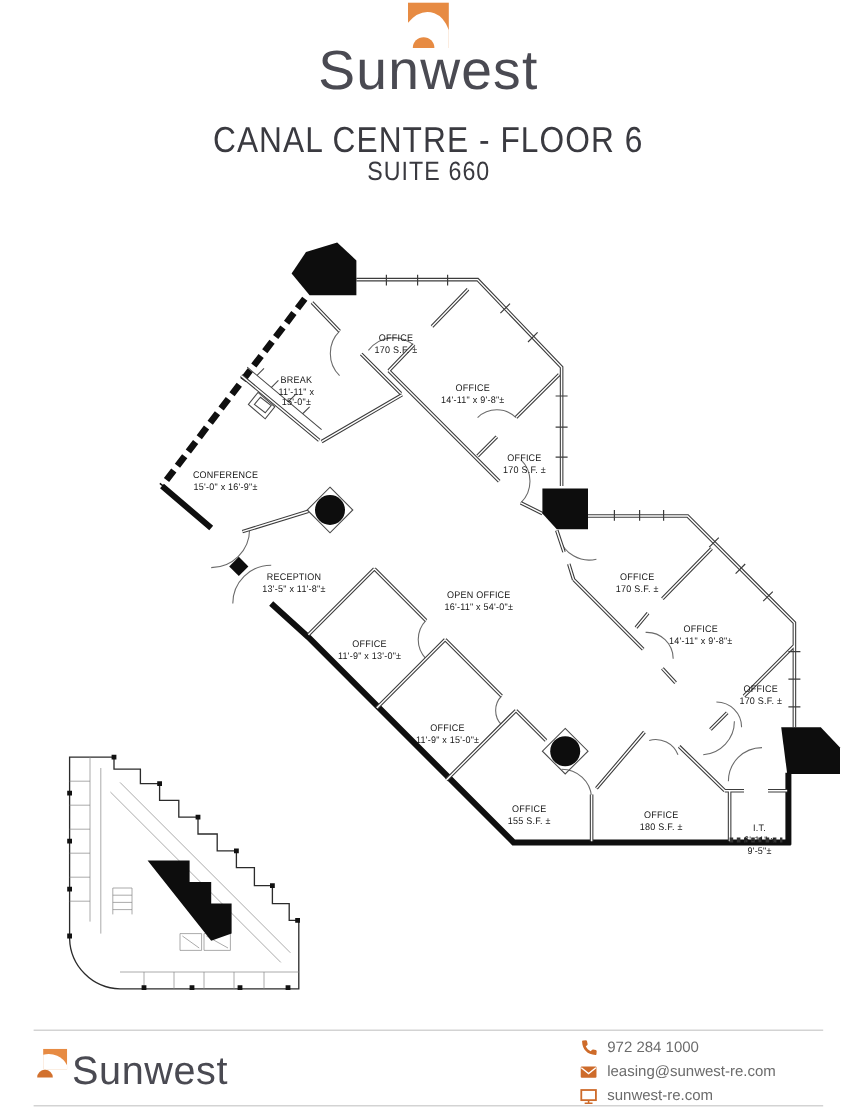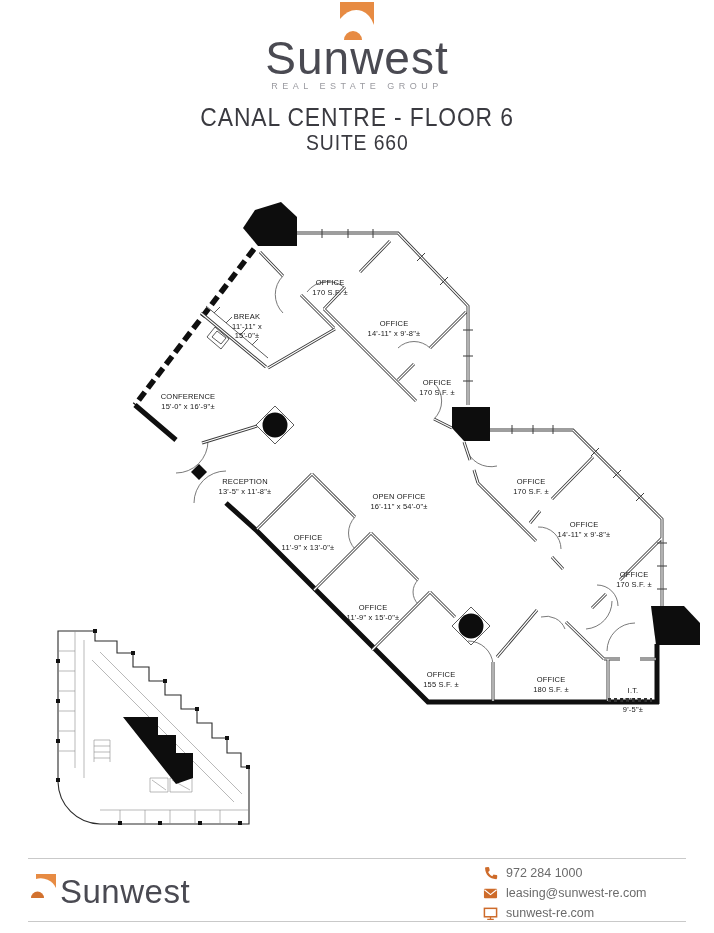--- a/index.html
+++ b/index.html
@@ -5,21 +5,21 @@
   html,body{margin:0;padding:0;background:#ffffff;}
   .page{position:relative;width:714px;height:933px;background:#fff;overflow:hidden;
         font-family:"Liberation Sans",sans-serif;}
   
   .brand{position:absolute;top:0;left:0;width:714px;text-align:center;}
   .brand-icon{display:block;margin:2px auto 0 auto;}
   .brand-name{font-size:46px;font-weight:300;color:#4a4a52;letter-spacing:1px;line-height:40px;margin-top:-4px;}
   .brand-tagline{font-size:9px;color:#9a9aa0;letter-spacing:4.5px;margin-top:3px;}
   
   .title{position:absolute;top:104px;left:0;width:714px;text-align:center;color:#3a3a40;}
-  .t1{font-size:26px;line-height:27px;letter-spacing:1px;}
+  .t1{font-size:30px;line-height:27px;letter-spacing:1px;}
   .t2{font-size:22px;line-height:23px;letter-spacing:1px;}
   .t3{font-size:18px;line-height:22px;letter-spacing:1px;}
   .cond{display:inline-block;transform:scaleX(0.88);}
   
   .plan-svg{position:absolute;top:0;left:0;}
   .wall-d{stroke:#3c3c3c;stroke-width:3;fill:none;}
   .wall-w{stroke:#ffffff;stroke-width:1.2;fill:none;}
   .thick{stroke:#0f0f0f;stroke-width:5;fill:none;}
   .dashw{stroke:#0f0f0f;stroke-width:5.5;fill:none;stroke-dasharray:10 5;}
   .arc{stroke:#6a6a6a;stroke-width:0.9;fill:none;}
@@ -46,21 +46,20 @@
 
 <div class="page">
 
   <div class="brand">
     <svg class="brand-icon" width="40" height="40" viewBox="0 0 40 40">
       <rect x="3" y="0" width="34" height="38" fill="#E78B43"></rect>
       <path d="M3,38 L3,17 Q13,5 25,9 Q33,12 37,23 L37,38 Z" fill="#ffffff"></path>
       <path d="M7,38 A9,9 0 0 1 25,38 Z" fill="#E78B43"></path>
     </svg>
     <div class="brand-name">Sunwest</div>
-    <div class="brand-tagline">REAL ESTATE GROUP</div>
   </div>
 
   <div class="title">
     <div class="t1"><span class="cond">CANAL CENTRE - FLOOR 6</span></div>
     <div class="t2"><span class="cond">SUITE 660</span></div>
   </div>
 
   <svg class="plan-svg" width="714" height="933" viewBox="0 0 714 933">
 
     <path class="arc" d="

